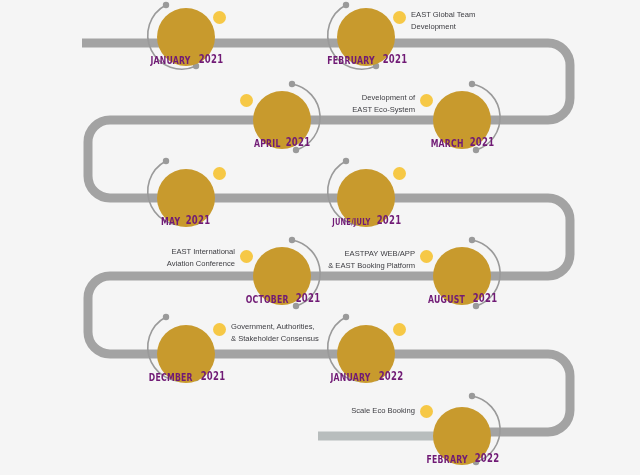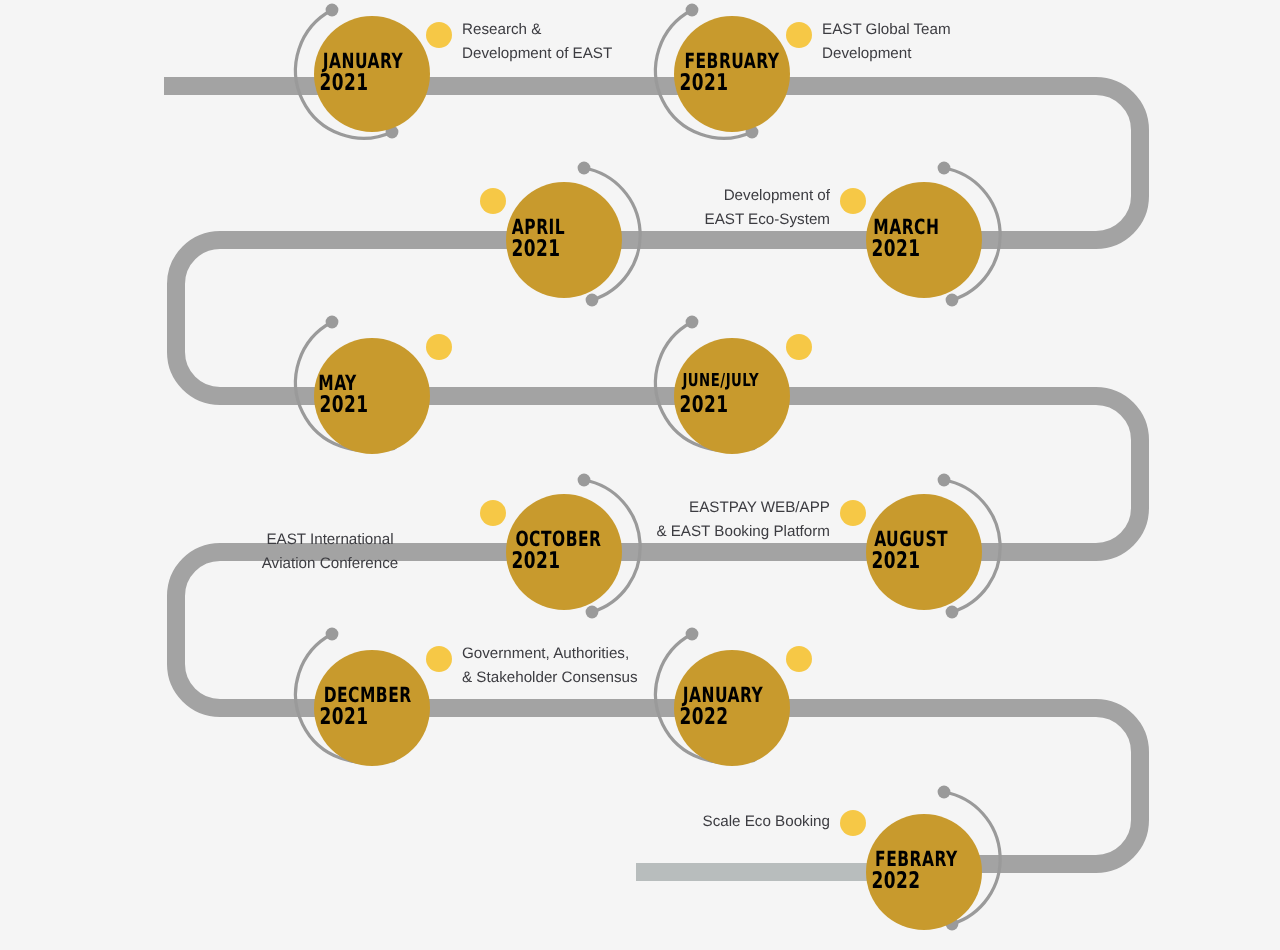--- a/index.html
+++ b/index.html
@@ -39,24 +39,24 @@
     height: 0;
   }
   .node-circle {
     position: absolute;
     width: 58px;
     height: 58px;
     left: -29px;
     top: -29px;
     border-radius: 50%;
     background: #c89a2d;
-    color: #000000;
+    color: #701a75;
     display: flex;
-    flex-direction: column;
-    align-items: flex-start;
+    flex-direction: row;
+    align-items: flex-end;
     justify-content: center;
     line-height: 1.04;
     text-align: center;
     letter-spacing: 0.3px;
     box-sizing: border-box;
   }
   .node-month {
     font-family: "DejaVu Sans Condensed", "Liberation Sans Narrow", "Liberation Sans", sans-serif;
     font-weight: bold;
     font-size: 10.5px;
@@ -182,22 +182,20 @@
     </g>
   </svg>
 
   <div class="node" style="left:186px; top:37px;">
     <div class="node-circle">
       <span class="node-month">JANUARY</span>
       <span class="node-year">2021</span>
     </div>
   </div>
   <div class="bullet-dot" style="left:213px; top:11px;"></div>
-  <div class="caption right" style="left:231px; top:9px;">Research &amp;
-Development of EAST</div>
 
   <div class="node" style="left:366px; top:37px;">
     <div class="node-circle">
       <span class="node-month">FEBRUARY</span>
       <span class="node-year">2021</span>
     </div>
   </div>
   <div class="bullet-dot" style="left:393px; top:11px;"></div>
   <div class="caption right" style="left:411px; top:9px;">EAST Global Team
 Development</div>
@@ -246,21 +244,21 @@
   <div class="caption left" style="left:275px; top:248px;">EASTPAY WEB/APP
 &amp; EAST Booking Platform</div>
 
   <div class="node" style="left:282px; top:276px;">
     <div class="node-circle">
       <span class="node-month">OCTOBER</span>
       <span class="node-year">2021</span>
     </div>
   </div>
   <div class="bullet-dot" style="left:240px; top:250px;"></div>
-  <div class="caption left" style="left:95px; top:264px;text-align:center;">EAST International
+  <div class="caption left" style="left:95px; top:246px;">EAST International
 Aviation Conference</div>
 
   <div class="node" style="left:186px; top:354px;">
     <div class="node-circle">
       <span class="node-month">DECMBER</span>
       <span class="node-year">2021</span>
     </div>
   </div>
   <div class="bullet-dot" style="left:213px; top:323px;"></div>
   <div class="caption right" style="left:231px; top:321px;">Government, Authorities,

